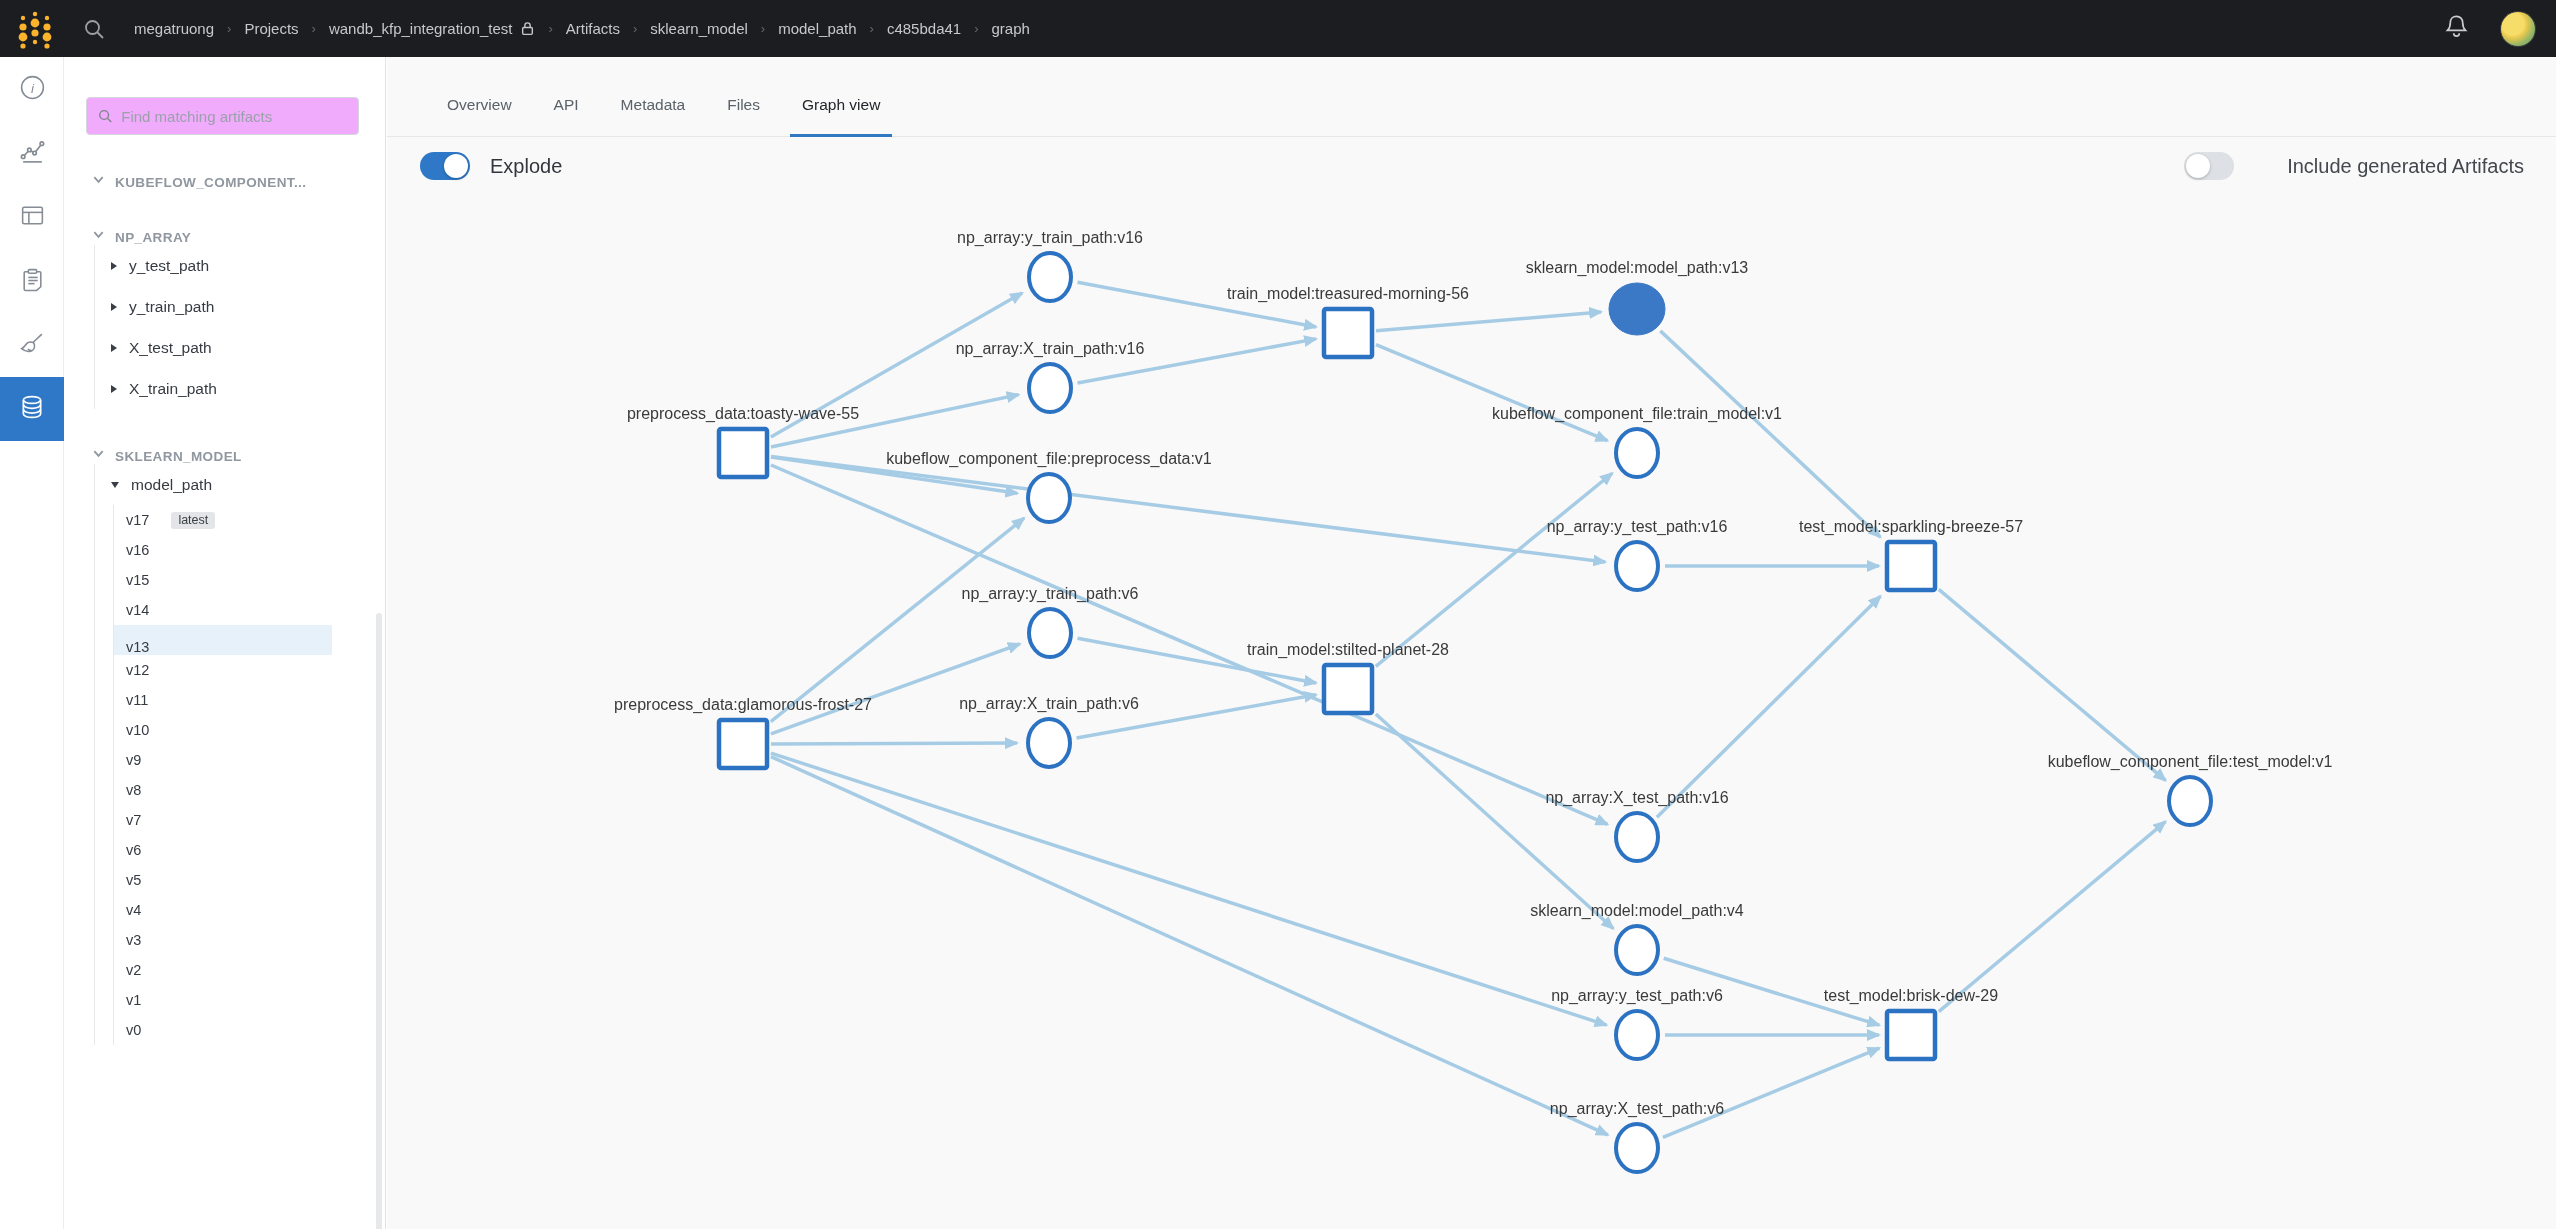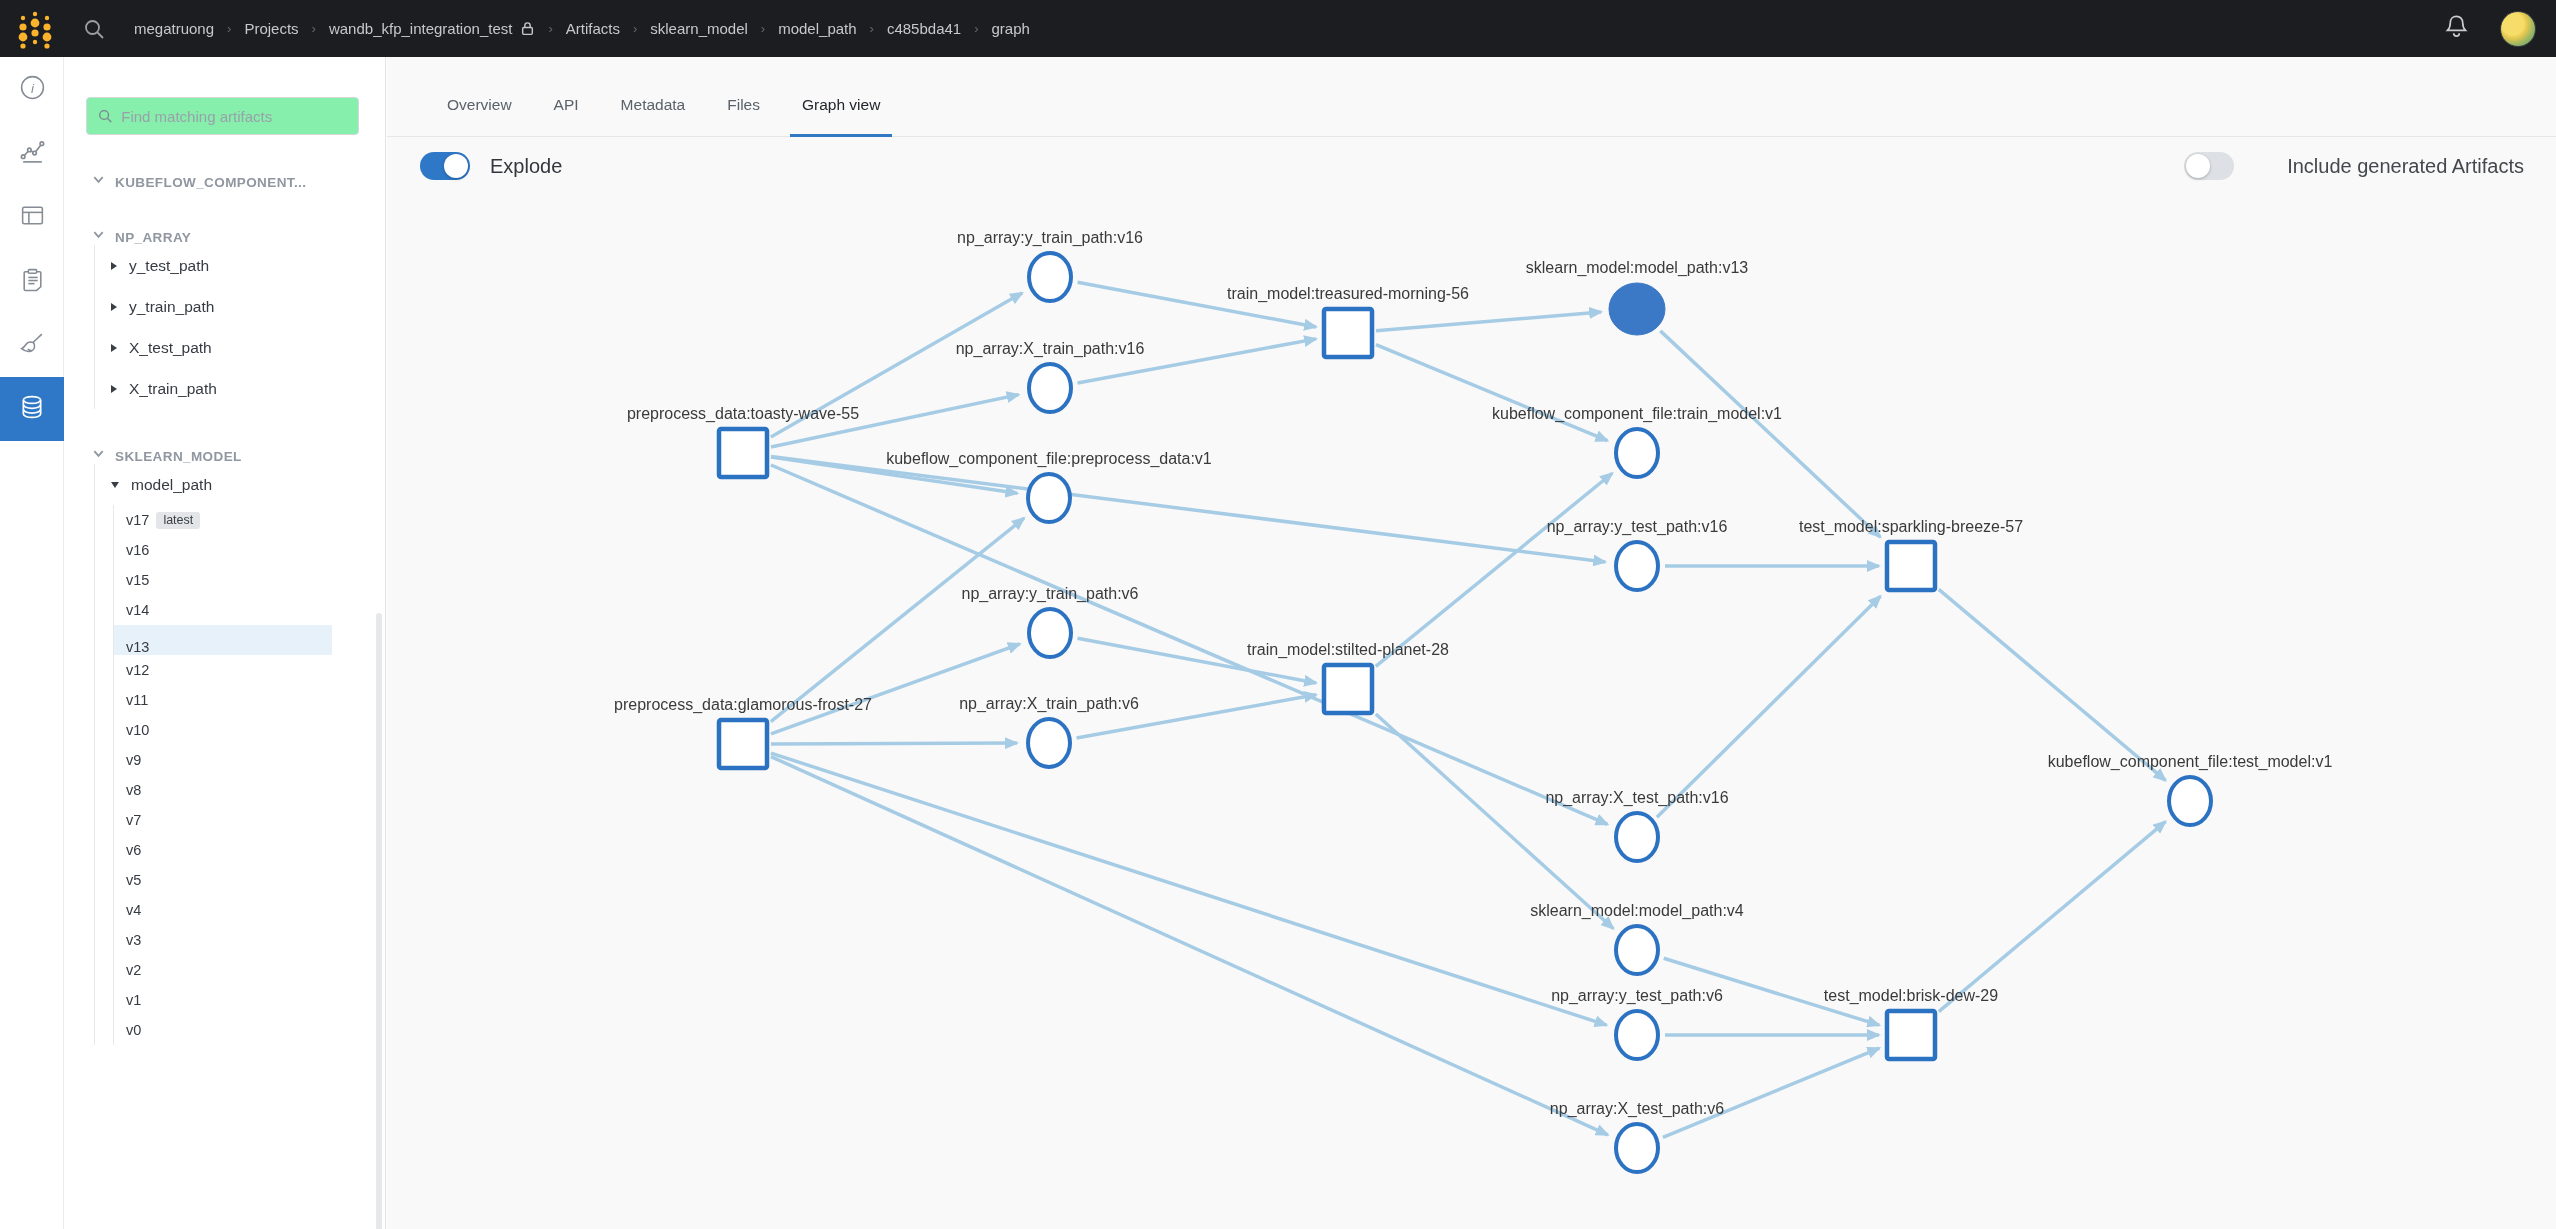--- a/index.html
+++ b/index.html
@@ -25,41 +25,41 @@
   
   .rail { position:absolute; left:0; top:57px; width:64px; height:1172px; background:#ffffff;
     border-right:1px solid #ececec; }
   .rail-item { width:64px; height:64px; display:flex; align-items:center; justify-content:center; cursor:pointer; }
   .rail-item.sel { background:#2e78c7; }
 
   
   .sidebar { position:absolute; left:64px; top:57px; width:322px; height:1172px; background:#ffffff;
     border-right:1px solid #e0e2e5; overflow:hidden; }
   .searchbox { margin:40px 0 0 22px; width:273px; height:38px; border:1px solid #d4d8dc; border-radius:4px;
-    background:#86efac; display:flex; align-items:center; padding:0 10px; }
+    background:#f0abfc; display:flex; align-items:center; padding:0 10px; }
   .searchbox input { border:none; outline:none; font-size:15px; color:#3a3f46; width:100%;
     font-family:"Liberation Sans",sans-serif; margin-left:8px; background:transparent; }
   .searchbox input::placeholder { color:#9aa1a9; }
   .tree { margin-top:24px; }
   .sec { margin-top:24px; }
   .sec-head { display:flex; align-items:flex-end; padding-left:28px; height:31px; cursor:pointer; }
   .sec-title { font-size:13.5px; color:#9097a0; letter-spacing:.4px; margin-left:10px; font-weight:bold;
     white-space:nowrap; overflow:hidden; text-overflow:ellipsis; max-width:250px; }
   .children { margin-left:30px; border-left:1px solid #e6e8ea; }
   .item { display:flex; align-items:center; height:41px; padding-left:16px; cursor:pointer; }
   .item-label { font-size:15.5px; color:#363b42; margin-left:12px; }
   .caret-r { width:0; height:0; border-left:6px solid #3a3f46; border-top:4.5px solid transparent;
     border-bottom:4.5px solid transparent; }
   .caret-d { width:0; height:0; border-top:6px solid #3a3f46; border-left:4.5px solid transparent;
     border-right:4.5px solid transparent; }
   .versions { margin-left:18px; border-left:1px solid #e6e8ea; }
   .vrow { display:flex; align-items:center; height:30px; padding-left:12px; font-size:14.5px; color:#363b42;
     cursor:pointer; width:218px; }
   .vrow.sel { background:#e7f1f9;align-items:flex-end; }
-  .badge { margin-left:7px; background:#e3e5e8; border-radius:3px; font-size:12.5px; color:#3a3f46;
+  .badge { margin-left:22px; background:#e3e5e8; border-radius:3px; font-size:12.5px; color:#3a3f46;
     padding:1px 7px 2px; }
   .side-scroll { position:absolute; right:3px; top:556px; width:6px; height:630px; background:#e7e8ea; border-radius:3px; }
 
   
   .main { position:absolute; left:387px; top:57px; width:2169px; height:1172px; background:#f9f9f9; }
   .tabsrow { position:absolute; left:0; top:0; width:2169px; height:80px; border-bottom:1px solid #e5e7e9;
     display:flex; align-items:flex-end; padding-left:48px; }
   .tab { position:relative; font-size:15.5px; color:#5a6169; padding:0 12px 22px; margin-right:18px; cursor:pointer; }
   .tab.active { color:#22262b; }
   .tab.active::after { content:""; position:absolute; left:0; right:0; bottom:-1px; height:3px; background:#3178c2; }

